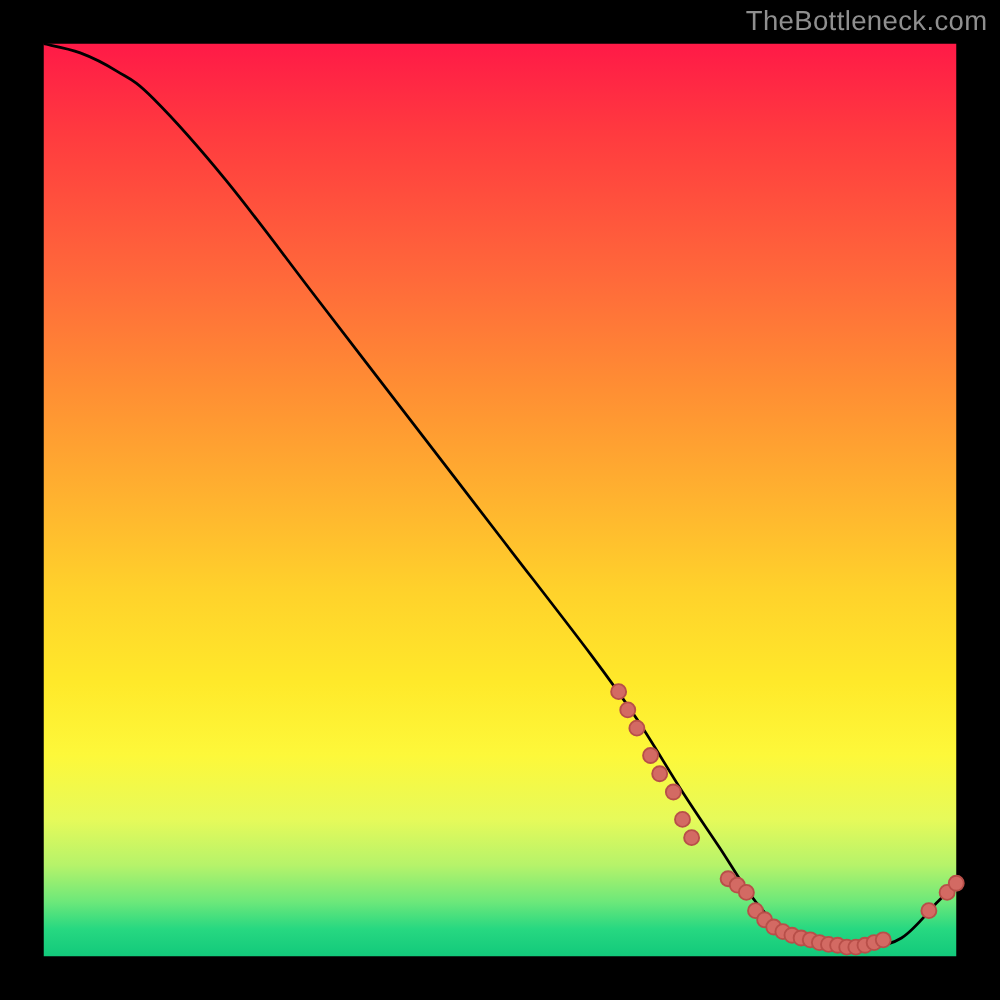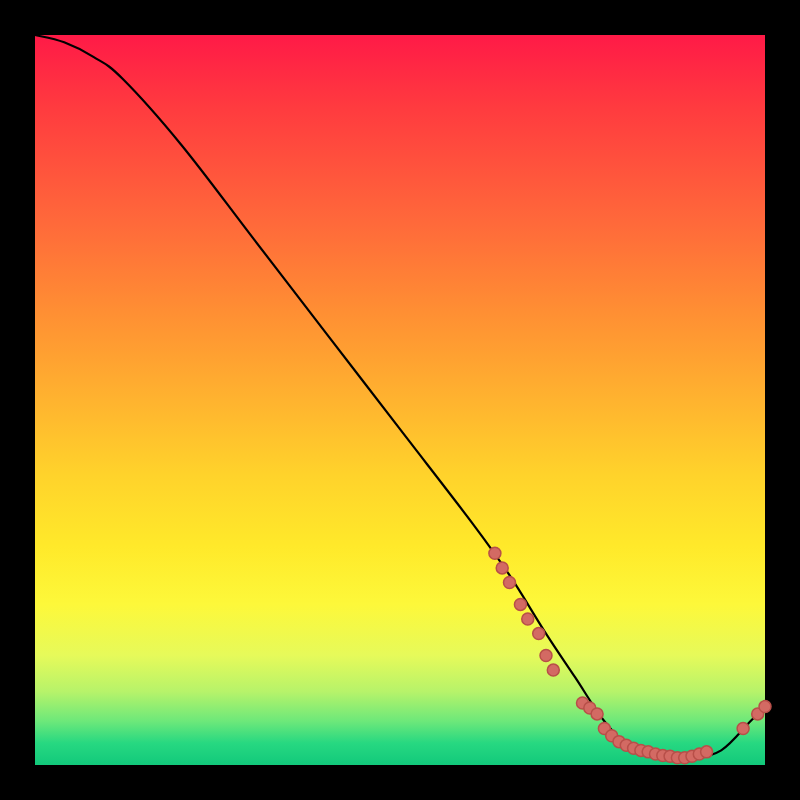--- a/index.html
+++ b/index.html
@@ -54,20 +54,21 @@
     top: 35px;
     width: 730px;
     height: 730px;
     overflow: visible;
   }
 </style>
 </head>
 <body>
 
 <div class="frame">
+  <div class="watermark">TheBottleneck.com</div>
 
   <div class="plot-area"></div>
 
   <svg class="overlay" viewBox="0 0 730 730" preserveAspectRatio="none">
     <path id="curve-path" fill="none" stroke="#000" stroke-width="2.2" d="M 0,0 C 5.255999999999999,1.3139999999999918 18.688000000000002,3.357999999999959 29.2,7.2999999999999545 C 39.711999999999996,11.241999999999951 47.888,15.329999999999957 58.4,21.899999999999977 C 68.91199999999999,28.47 71.832,28.032000000000064 87.6,43.80000000000007 C 103.368,59.56800000000007 122.348,80.59200000000001 146,109.5 C 169.652,138.408 192.72,170.236 219,204.39999999999998 C 245.28,238.56399999999996 265.72,265.136 292,299.3 C 318.28,333.464 338.72,360.036 365,394.2 C 391.28,428.364 418.29,462.82 438,489.1 C 457.71,515.38 461.36,520.49 474.5,540.2 C 487.64,559.9100000000001 499.1739999999999,580.2040000000001 510.99999999999994,598.6 C 522.8259999999999,616.996 529.688,626.632 540.2,642.4 C 550.7120000000001,658.168 558.888,673.0600000000001 569.4,686.2 C 579.9119999999999,699.34 588.088,708.8299999999999 598.5999999999999,715.4 C 609.1119999999999,721.97 617.2879999999999,721.3860000000001 627.8,722.7 C 638.312,724.014 646.488,724.014 657,722.7 C 667.512,721.3860000000001 675.688,721.97 686.1999999999999,715.4 C 696.7119999999999,708.8299999999999 707.516,694.0840000000001 715.4,686.2 C 723.284,678.316 727.372,674.2280000000001 730,671.6"></path>
     <g id="markers-group">
         <circle cx="459.9" cy="518.3" r="6" fill="#d36a63" stroke="#b84f49" stroke-width="1.5"></circle>
         <circle cx="467.2" cy="532.9" r="6" fill="#d36a63" stroke="#b84f49" stroke-width="1.5"></circle>
         <circle cx="474.5" cy="547.5" r="6" fill="#d36a63" stroke="#b84f49" stroke-width="1.5"></circle>
         <circle cx="485.45000000000005" cy="569.4" r="6" fill="#d36a63" stroke="#b84f49" stroke-width="1.5"></circle>

